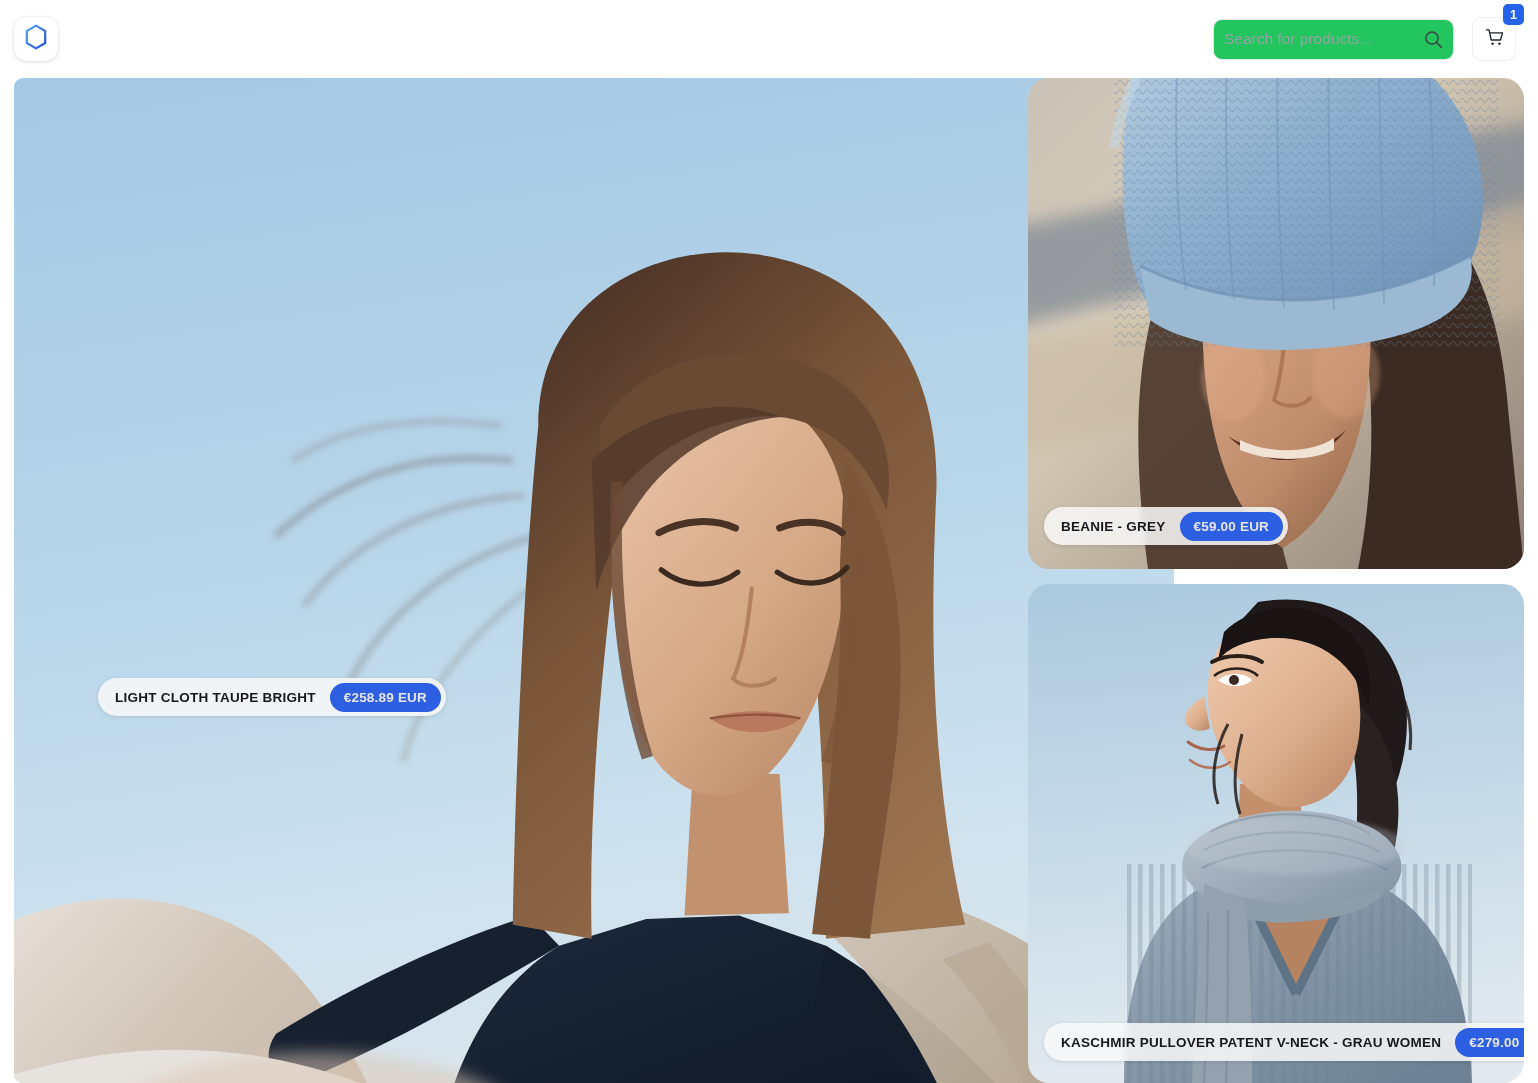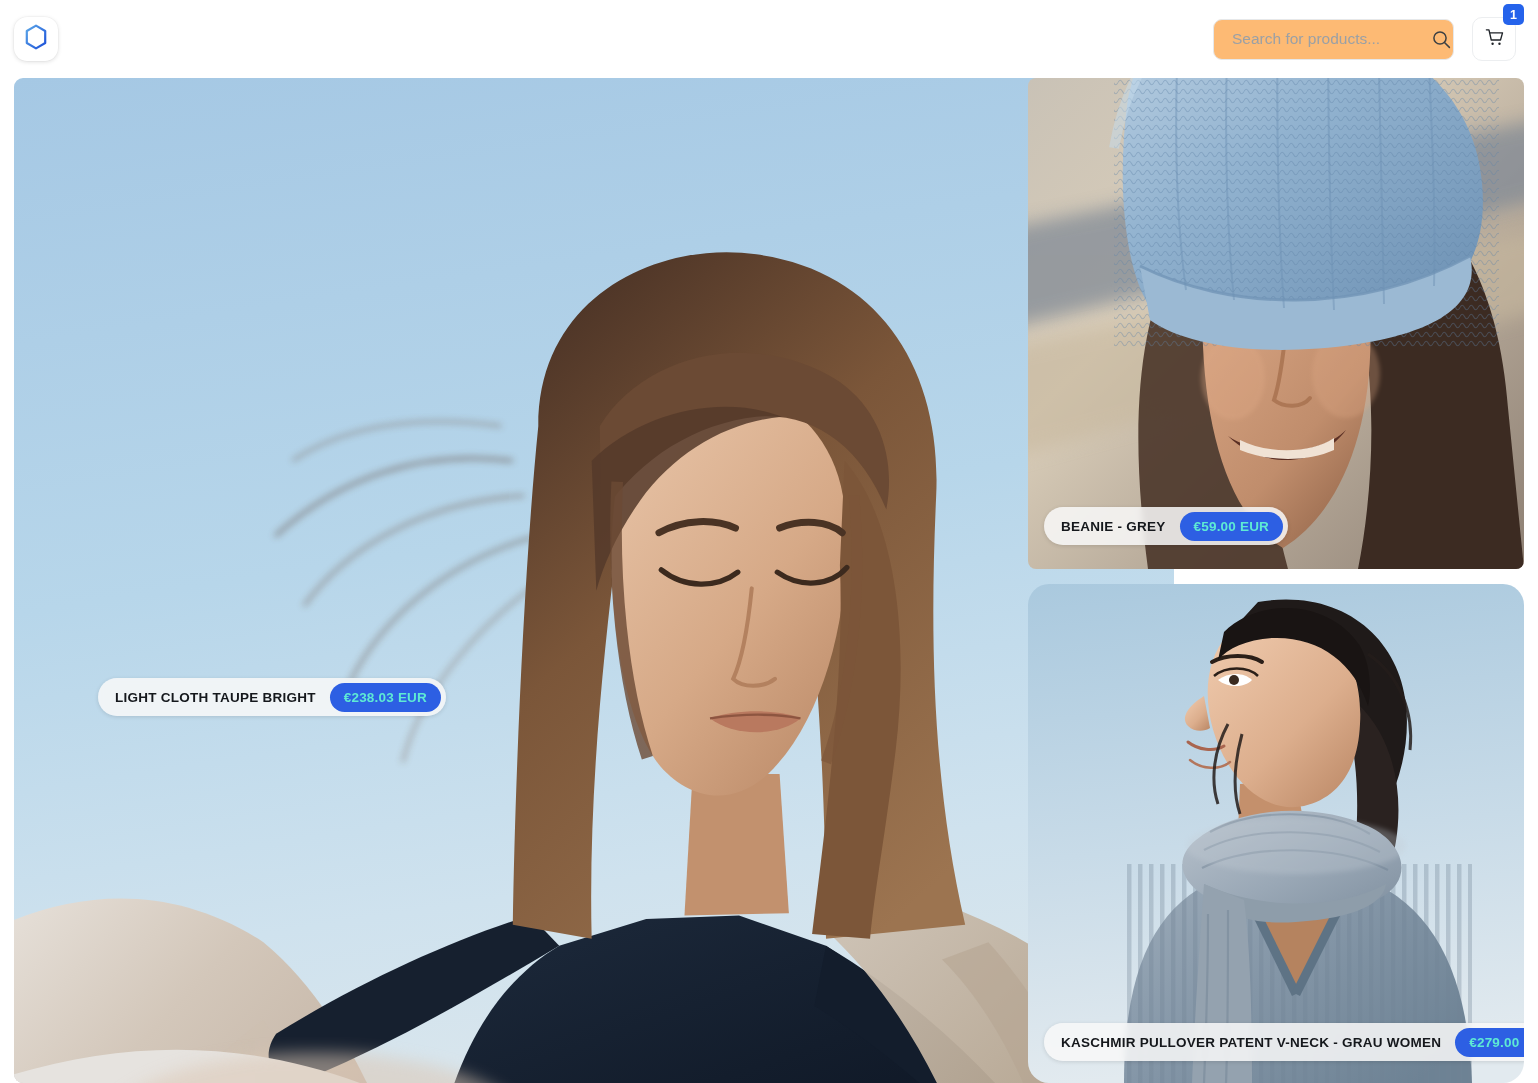--- a/index.html
+++ b/index.html
@@ -40,23 +40,23 @@
 
   .header-right {
     margin-left: auto;
     display: flex; align-items: center; gap: 18px;
     position: relative;
   }
   .search-wrap {
     width: 241px; height: 41px;
     border: 1px solid #e6e8ea;
     border-radius: 9px;
-    background: #fdba74;
+    background: #22c55e;
     display: flex; align-items: center;
-    padding: 0 12px 0 18px;
+    padding: 0 12px 0 10px;
   }
   .search-input {
     border: none; outline: none;
     flex: 1 1 auto;
     font-size: 15.5px;
     color: #3c4043;
     font-family: "Liberation Sans", sans-serif;
     background: transparent;
   }
   .search-input::placeholder { color: #9aa0a6; }
@@ -91,21 +91,21 @@
   }
   .hero {
     position: absolute; left: 0; top: 0;
     width: 1160px; height: 1005px;
     border-radius: 9px;
     overflow: hidden;
   }
   .tile-beanie {
     position: absolute; left: 1014px; top: 0;
     width: 496px; height: 491px;
-    border-radius: 8px;
+    border-radius: 21px;
     overflow: hidden;
   }
   .tile-pullover {
     position: absolute; left: 1014px; top: 506px;
     width: 496px; height: 499px;
     border-radius: 21px;
     overflow: hidden;
   }
   .art { position: absolute; inset: 0; }
 
@@ -124,21 +124,21 @@
   .prod-name {
     font-size: 13.5px;
     font-weight: bold;
     color: #15181c;
     letter-spacing: 0.25px;
     white-space: nowrap;
     margin-right: 14px;
   }
   .prod-price {
     background: #2d5fe3;
-    color: #5eead4;
+    color: #e5e5e5;
     font-size: 13.5px;
     font-weight: bold;
     letter-spacing: 0.2px;
     border-radius: 15px;
     height: 29px;
     display: flex; align-items: center;
     padding: 0 14px;
     white-space: nowrap;
   }
   .lbl-hero { left: 84px; bottom: 367px; }
@@ -315,21 +315,21 @@
       <g opacity="0.5">
         <path d="M 20 960 C 90 930, 170 928, 240 958" stroke="#cfcac4" stroke-width="3" fill="none"></path>
         <path d="M 40 990 C 120 962, 210 962, 290 994" stroke="#d4cfc9" stroke-width="3" fill="none"></path>
         <path d="M 0 915 C 80 890, 160 892, 230 918" stroke="#cfcac4" stroke-width="2.5" fill="none"></path>
       </g>
       <ellipse cx="260" cy="905" rx="180" ry="65" fill="#dcc8b6" opacity="0.55" filter="url(#soft1)"></ellipse>
     </svg>
 
     <div class="prod-label lbl-hero">
       <span class="prod-name">LIGHT CLOTH TAUPE BRIGHT</span>
-      <span class="prod-price">€238.03 EUR</span>
+      <span class="prod-price">€258.89 EUR</span>
     </div>
   </div>
 
   <div class="tile-beanie">
     <svg class="art" viewBox="0 0 496 491" preserveAspectRatio="xMidYMid slice">
       <defs>
         <linearGradient id="bbg" x1="0" y1="0" x2="1" y2="1">
           <stop offset="0%" stop-color="#c9c2b6"></stop>
           <stop offset="35%" stop-color="#d9cdb9"></stop>
           <stop offset="100%" stop-color="#8d7f73"></stop>

